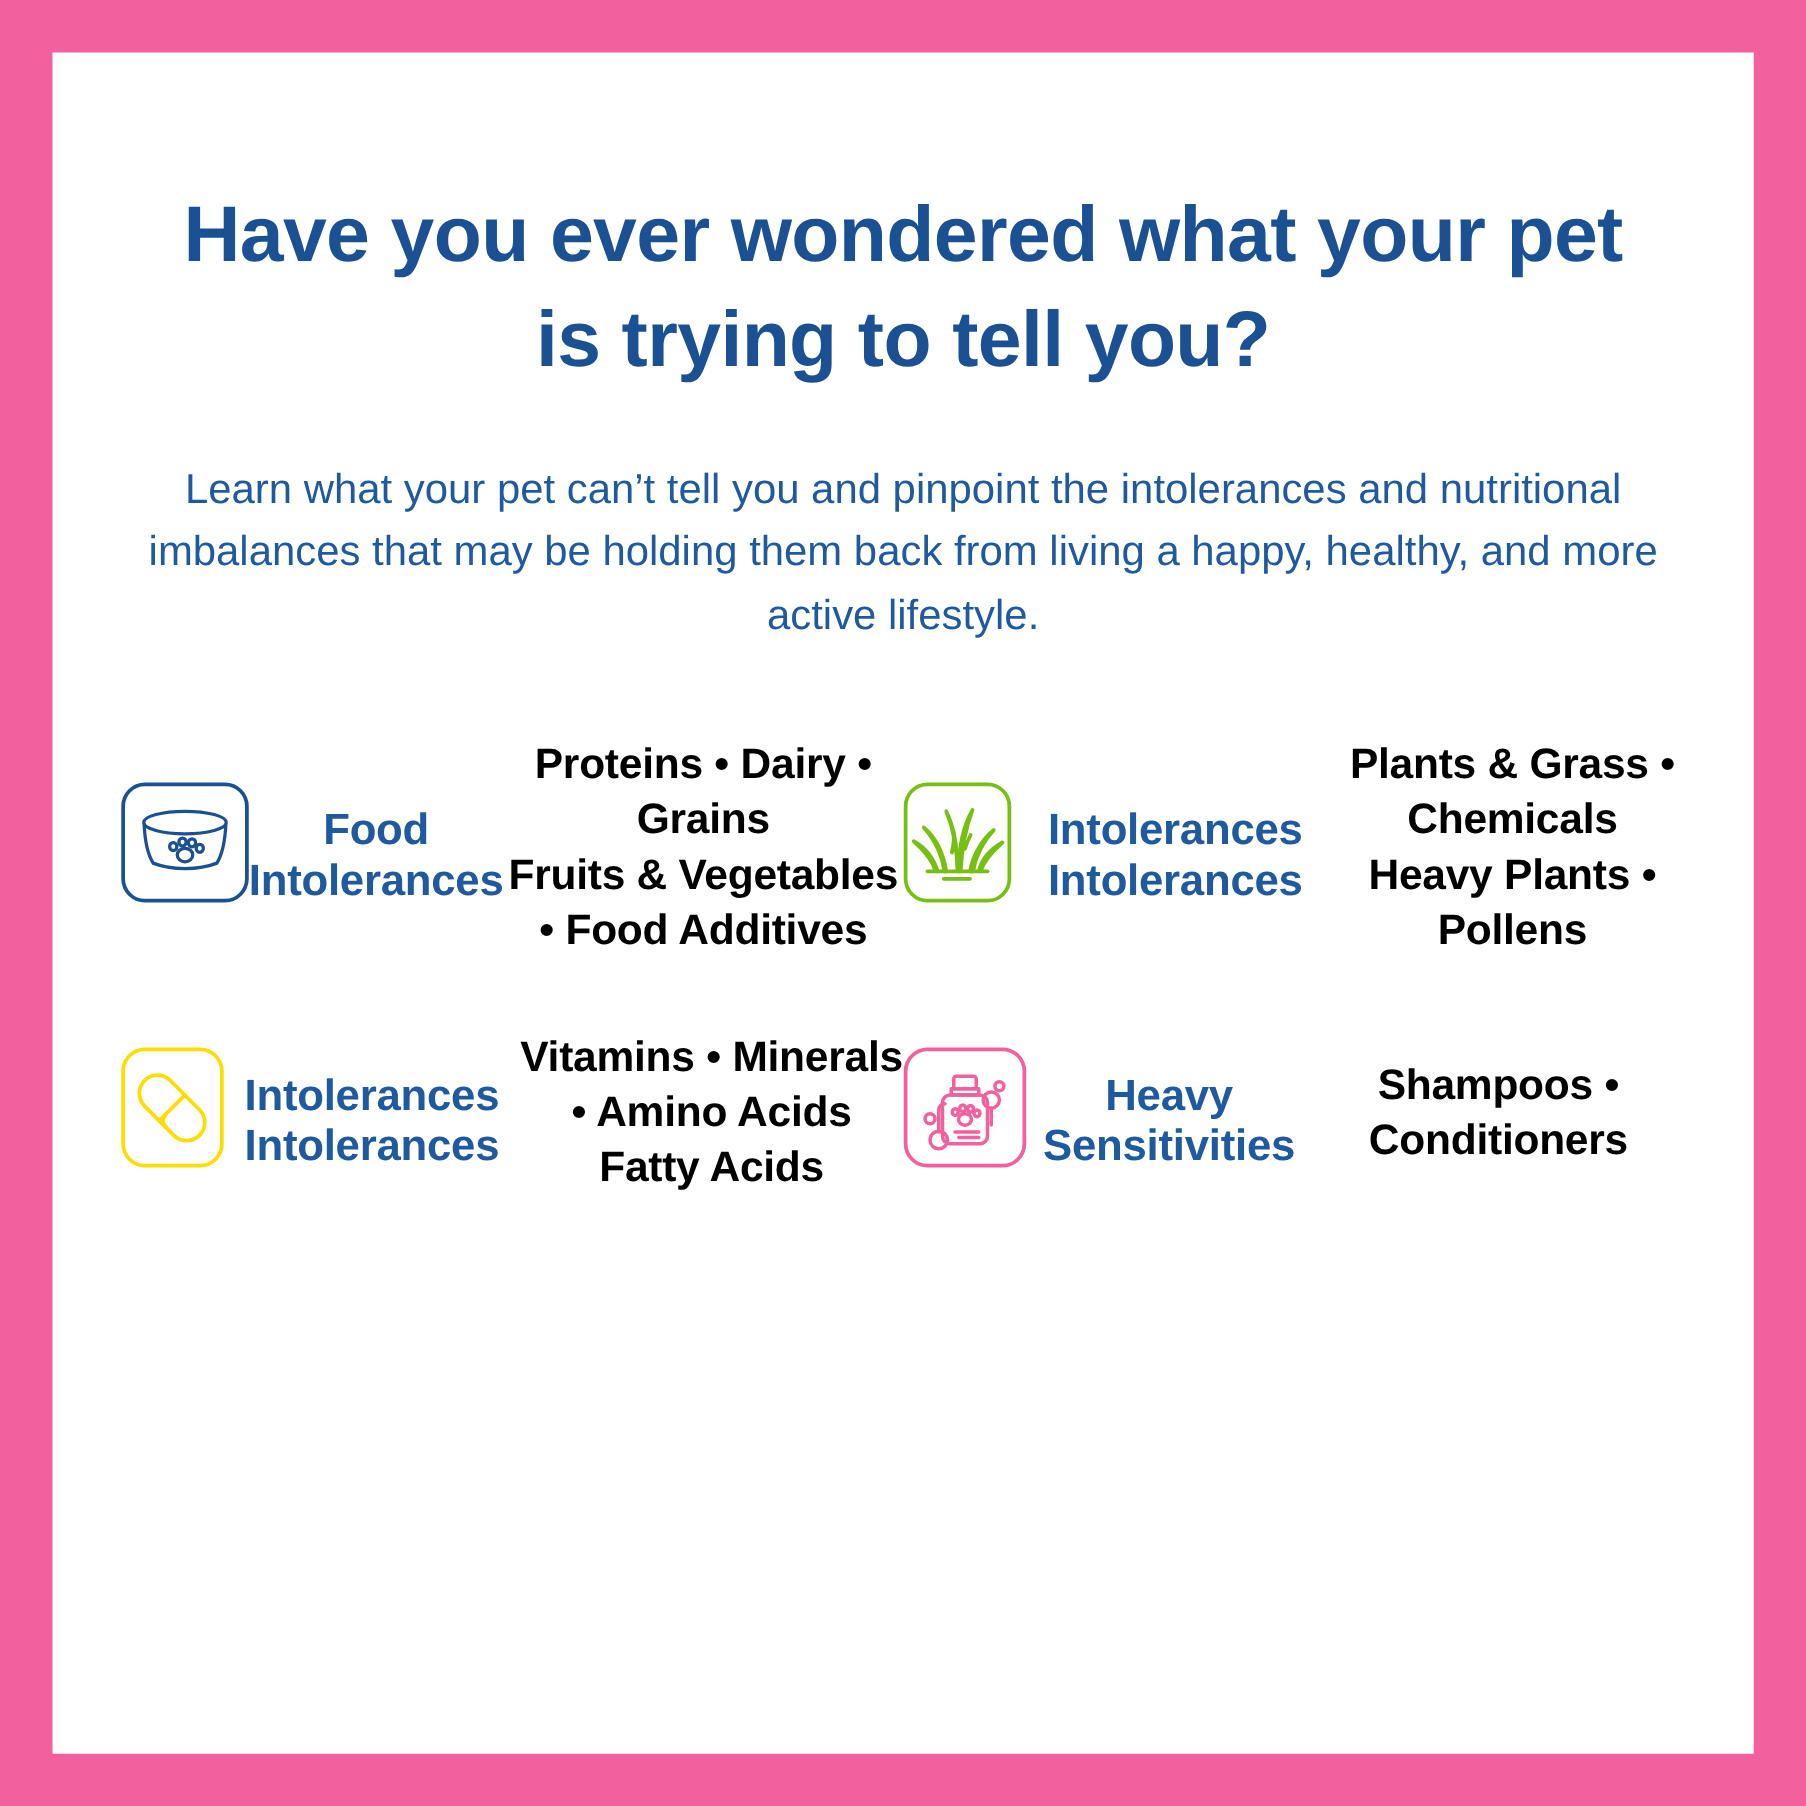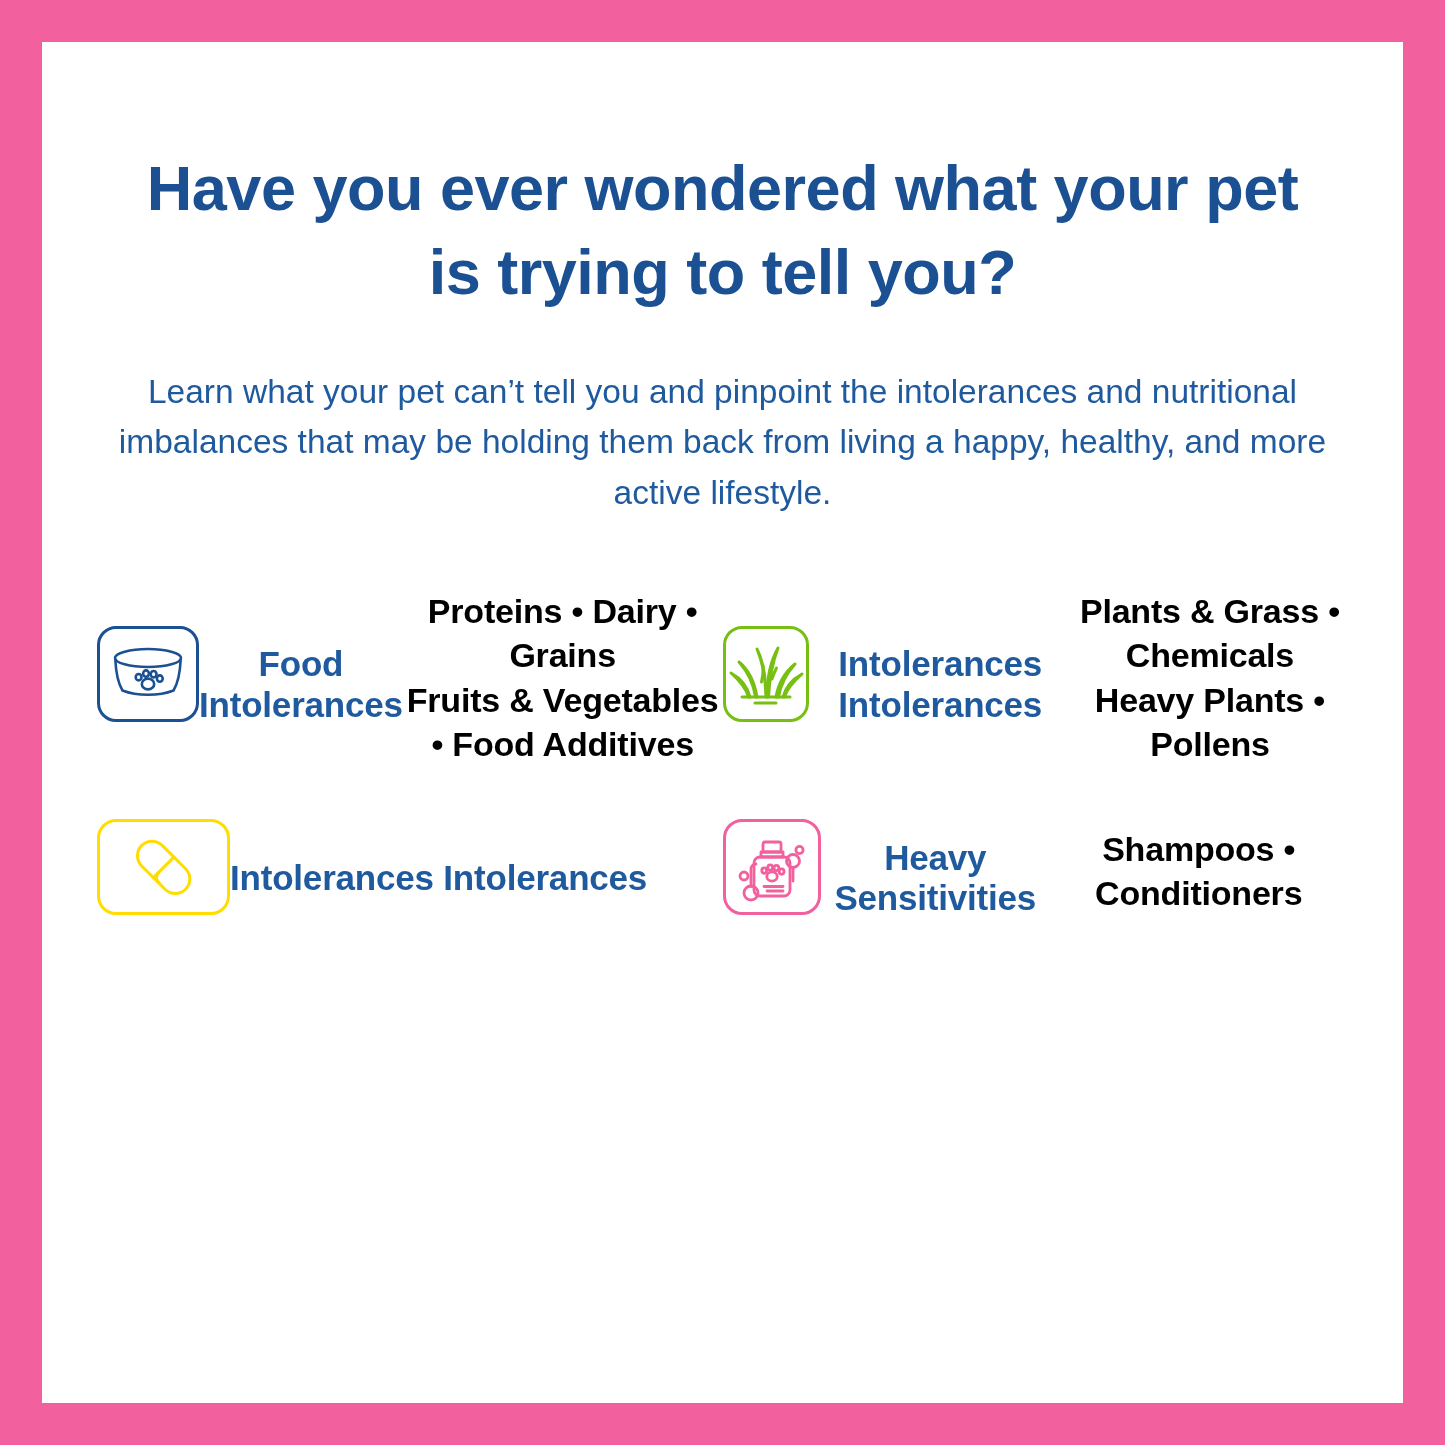--- a/index.html
+++ b/index.html
@@ -165,20 +165,24 @@
         <div class="icon-box yellow">
           <svg width="76" height="68" viewBox="0 0 76 68" fill="none" stroke="#FFDD00" stroke-width="3" stroke-linejoin="round" stroke-linecap="round">
             <g transform="rotate(45 38 34)">
               <rect x="7" y="20" width="62" height="29" rx="14.5"></rect>
               <path d="M38 20 V49"></path>
               <path d="M38 42 C38 46.5 42 49 46.5 48.8"></path>
             </g>
           </svg>
         </div>
         <div class="cat-title">Intolerances Intolerances</div>
+        <div class="cat-lines">
+          <div>Vitamins • Minerals • Amino Acids</div>
+          <div>Fatty Acids</div>
+        </div>
       </div>
 
       <div class="cell">
         <div class="icon-box pink">
           <svg width="82" height="72" viewBox="0 0 82 72" fill="none" stroke="#F2609E" stroke-width="2.8" stroke-linejoin="round" stroke-linecap="round">
             <path d="M34 11 h14 a2 2 0 0 1 2 2 v8 h-18 v-8 a2 2 0 0 1 2 -2Z"></path>
             <path d="M30 21 h22 v5 h-22Z"></path>
             <path d="M29 26 h24 a6 6 0 0 1 6 6 v27 a6 6 0 0 1 -6 6 h-24 a6 6 0 0 1 -6 -6 v-27 a6 6 0 0 1 6 -6Z"></path>
             <ellipse cx="41" cy="45.5" rx="5.2" ry="4.6"></ellipse>
             <ellipse cx="33.2" cy="39.6" rx="2.4" ry="2.7"></ellipse>

